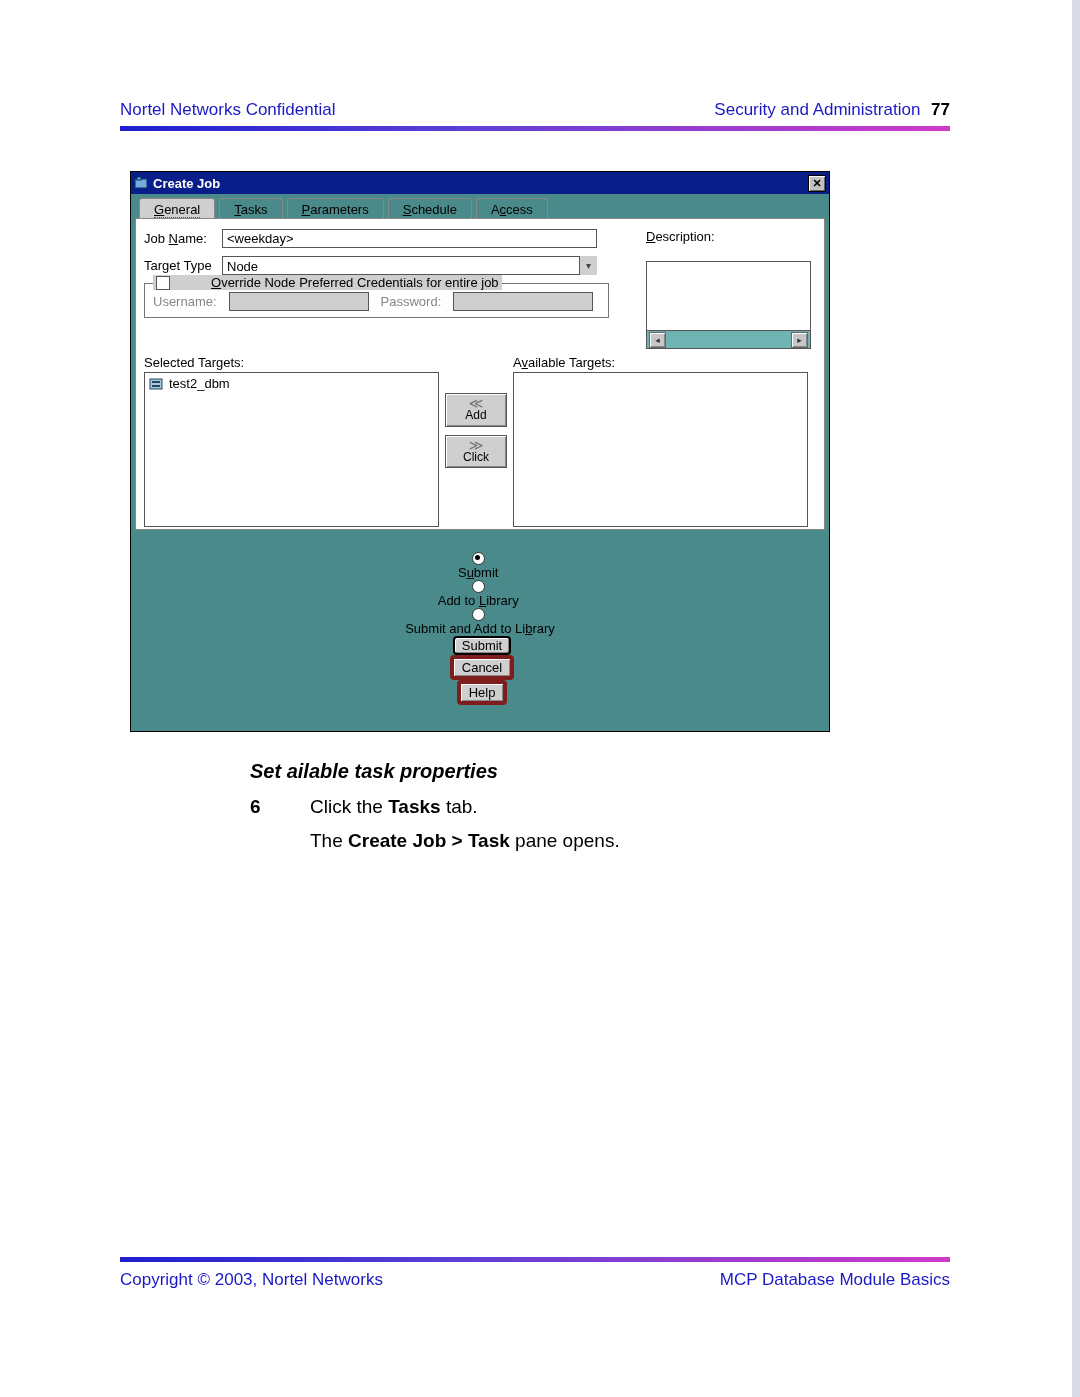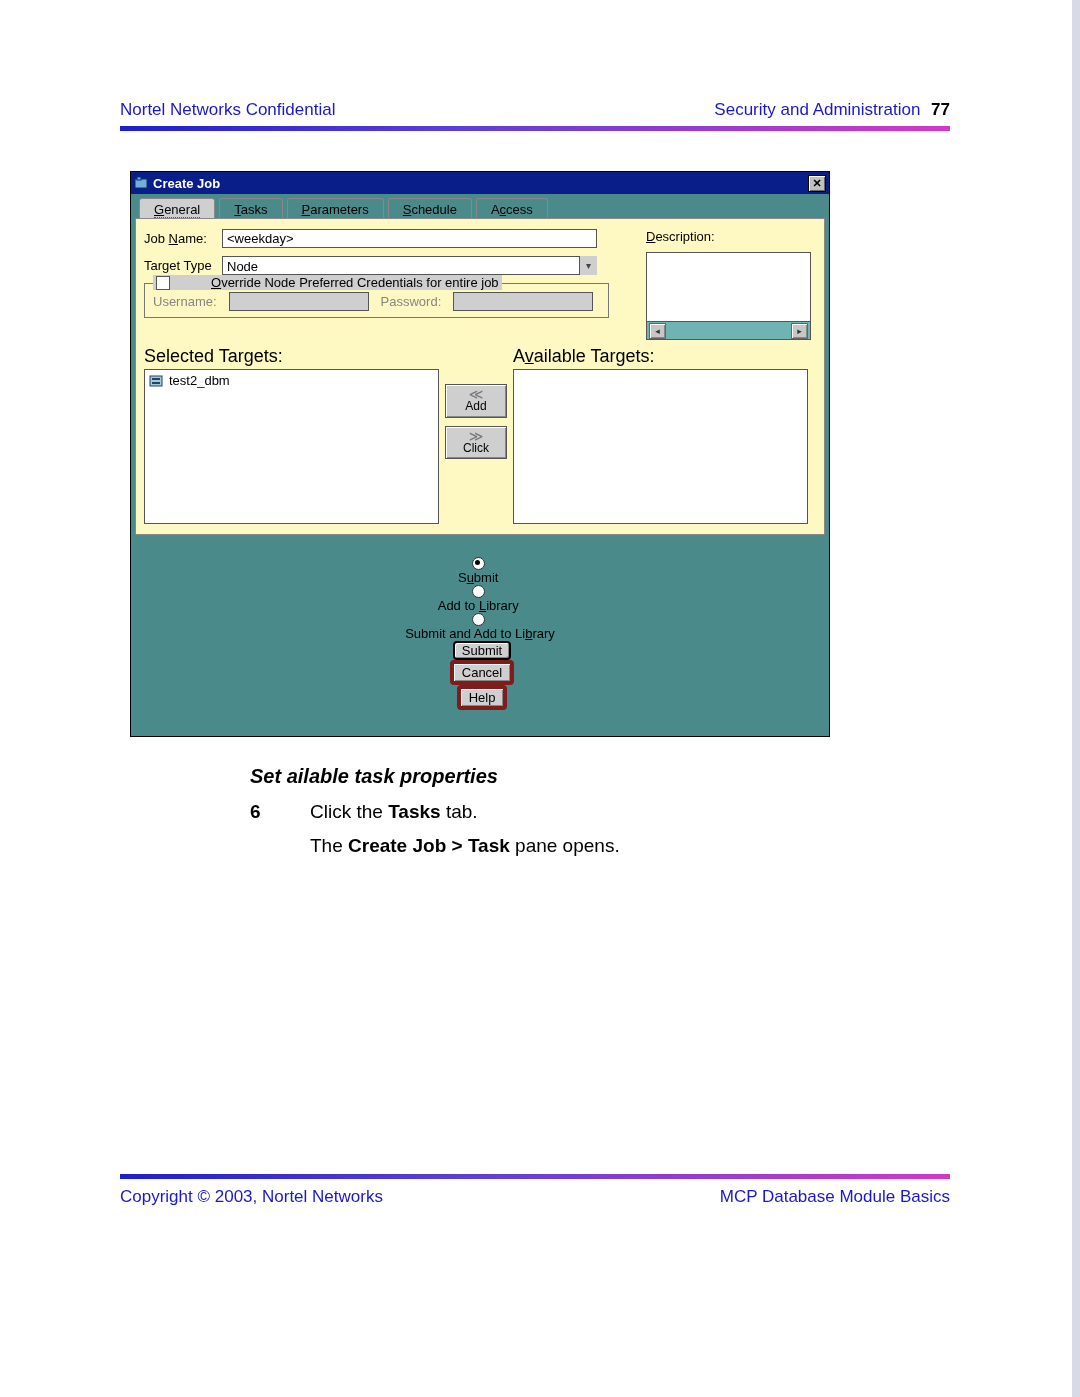--- a/index.html
+++ b/index.html
@@ -86,24 +86,24 @@
     margin-right:4px;
     white-space:nowrap;
   }
   .tab u { text-decoration: underline; }
   .tab.active {
     background:#cfcfcf;
   }
   .tab.active .lbl { border-bottom:1px dotted #555;}
 
   .tabcontent {
-    background:#fef9c3;
+    background:#ffffff;
     border:1px solid #888;
     border-top:1px solid #888;
-    padding:10px 8px 10px 8px;
+    padding:10px 8px 2px 8px;
     position:relative;
     margin-top:-1px;
   }
 
   .row { display:flex; align-items:center; margin-bottom:8px; font-size:13px;}
   .row .lab { white-space:nowrap; }
   .txt {
     background:#fff; border:1px solid #555;
     height:19px; line-height:19px; padding:0 4px;
     font-size:13px; color:#000;
@@ -154,21 +154,21 @@
   .chk {
     width:12px; height:12px; border:1px solid #555; background:#fff;
     margin-right:5px; display:inline-block;
   }
   .disabled-lab { color:#868686; }
   .fieldset .inner { display:flex; gap:12px; align-items:center; font-size:13px;}
   .fieldset .inner .txt { width:140px; background:#cfcfcf;}
   .fieldset .inner .lab2 { color:#868686;}
 
   .lists-row { display:flex; gap:6px; align-items:flex-start; }
-  .list-col .cap { font-size:18px; margin-bottom:2px;}
+  .list-col .cap { font-size:13px; margin-bottom:2px;}
   .listbox {
     background:#fff; border:1px solid #555;
     width:295px; height:155px;
     box-sizing:border-box;
     padding:2px;
     font-size:13px;
   }
   .listbox.right { width:295px; }
   .li-row { display:flex; align-items:center; gap:6px; padding:1px 2px;}
   .li-ico { width:14px; height:14px; }
@@ -205,21 +205,21 @@
   
   .doc-text { margin-left:130px; margin-top:28px; }
   .subhead { font-style:italic; font-weight:bold; font-size:20px; margin-bottom:10px;}
   .step-row { display:flex; font-size:19px; line-height:1.45; }
   .step-num { width:60px; font-weight:bold; }
   .step-body p { margin:0 0 6px 0;}
 
   
   .footer {
     position:absolute; left:120px; width:830px;
-    top:1174px;
+    top:1257px;
   }
   .footer-rule {
     height:5px;
     background: linear-gradient(90deg,#1e1ecf 0%, #5a3fd6 40%, #d03ac9 100%);
     margin-bottom:8px;
   }
   .footer-row{
     display:flex; justify-content:space-between;
     color:#1b19c4; font-size:17px;
   }
@@ -291,21 +291,21 @@
               <div class="inner">
                 <span class="lab2 disabled-lab">Username:</span>
                 <div class="txt"></div>
                 <span class="lab2 disabled-lab">Password:</span>
                 <div class="txt"></div>
               </div>
             </div>
           </div>
 
           <div style="width:170px;">
-            <div style="font-size:13px; margin-bottom:8px;"><u>D</u>escription:</div>
+            <div style="font-size:13px; margin-bottom:17px;"><u>D</u>escription:</div>
             <div class="desc-area"></div>
             <div class="desc-scroll">
               <span class="sbtn">◂</span>
               <span style="flex:1"></span>
               <span class="sbtn">▸</span>
             </div>
           </div>
         </div>
 
         <div class="lists-row" style="margin-top:6px;">

